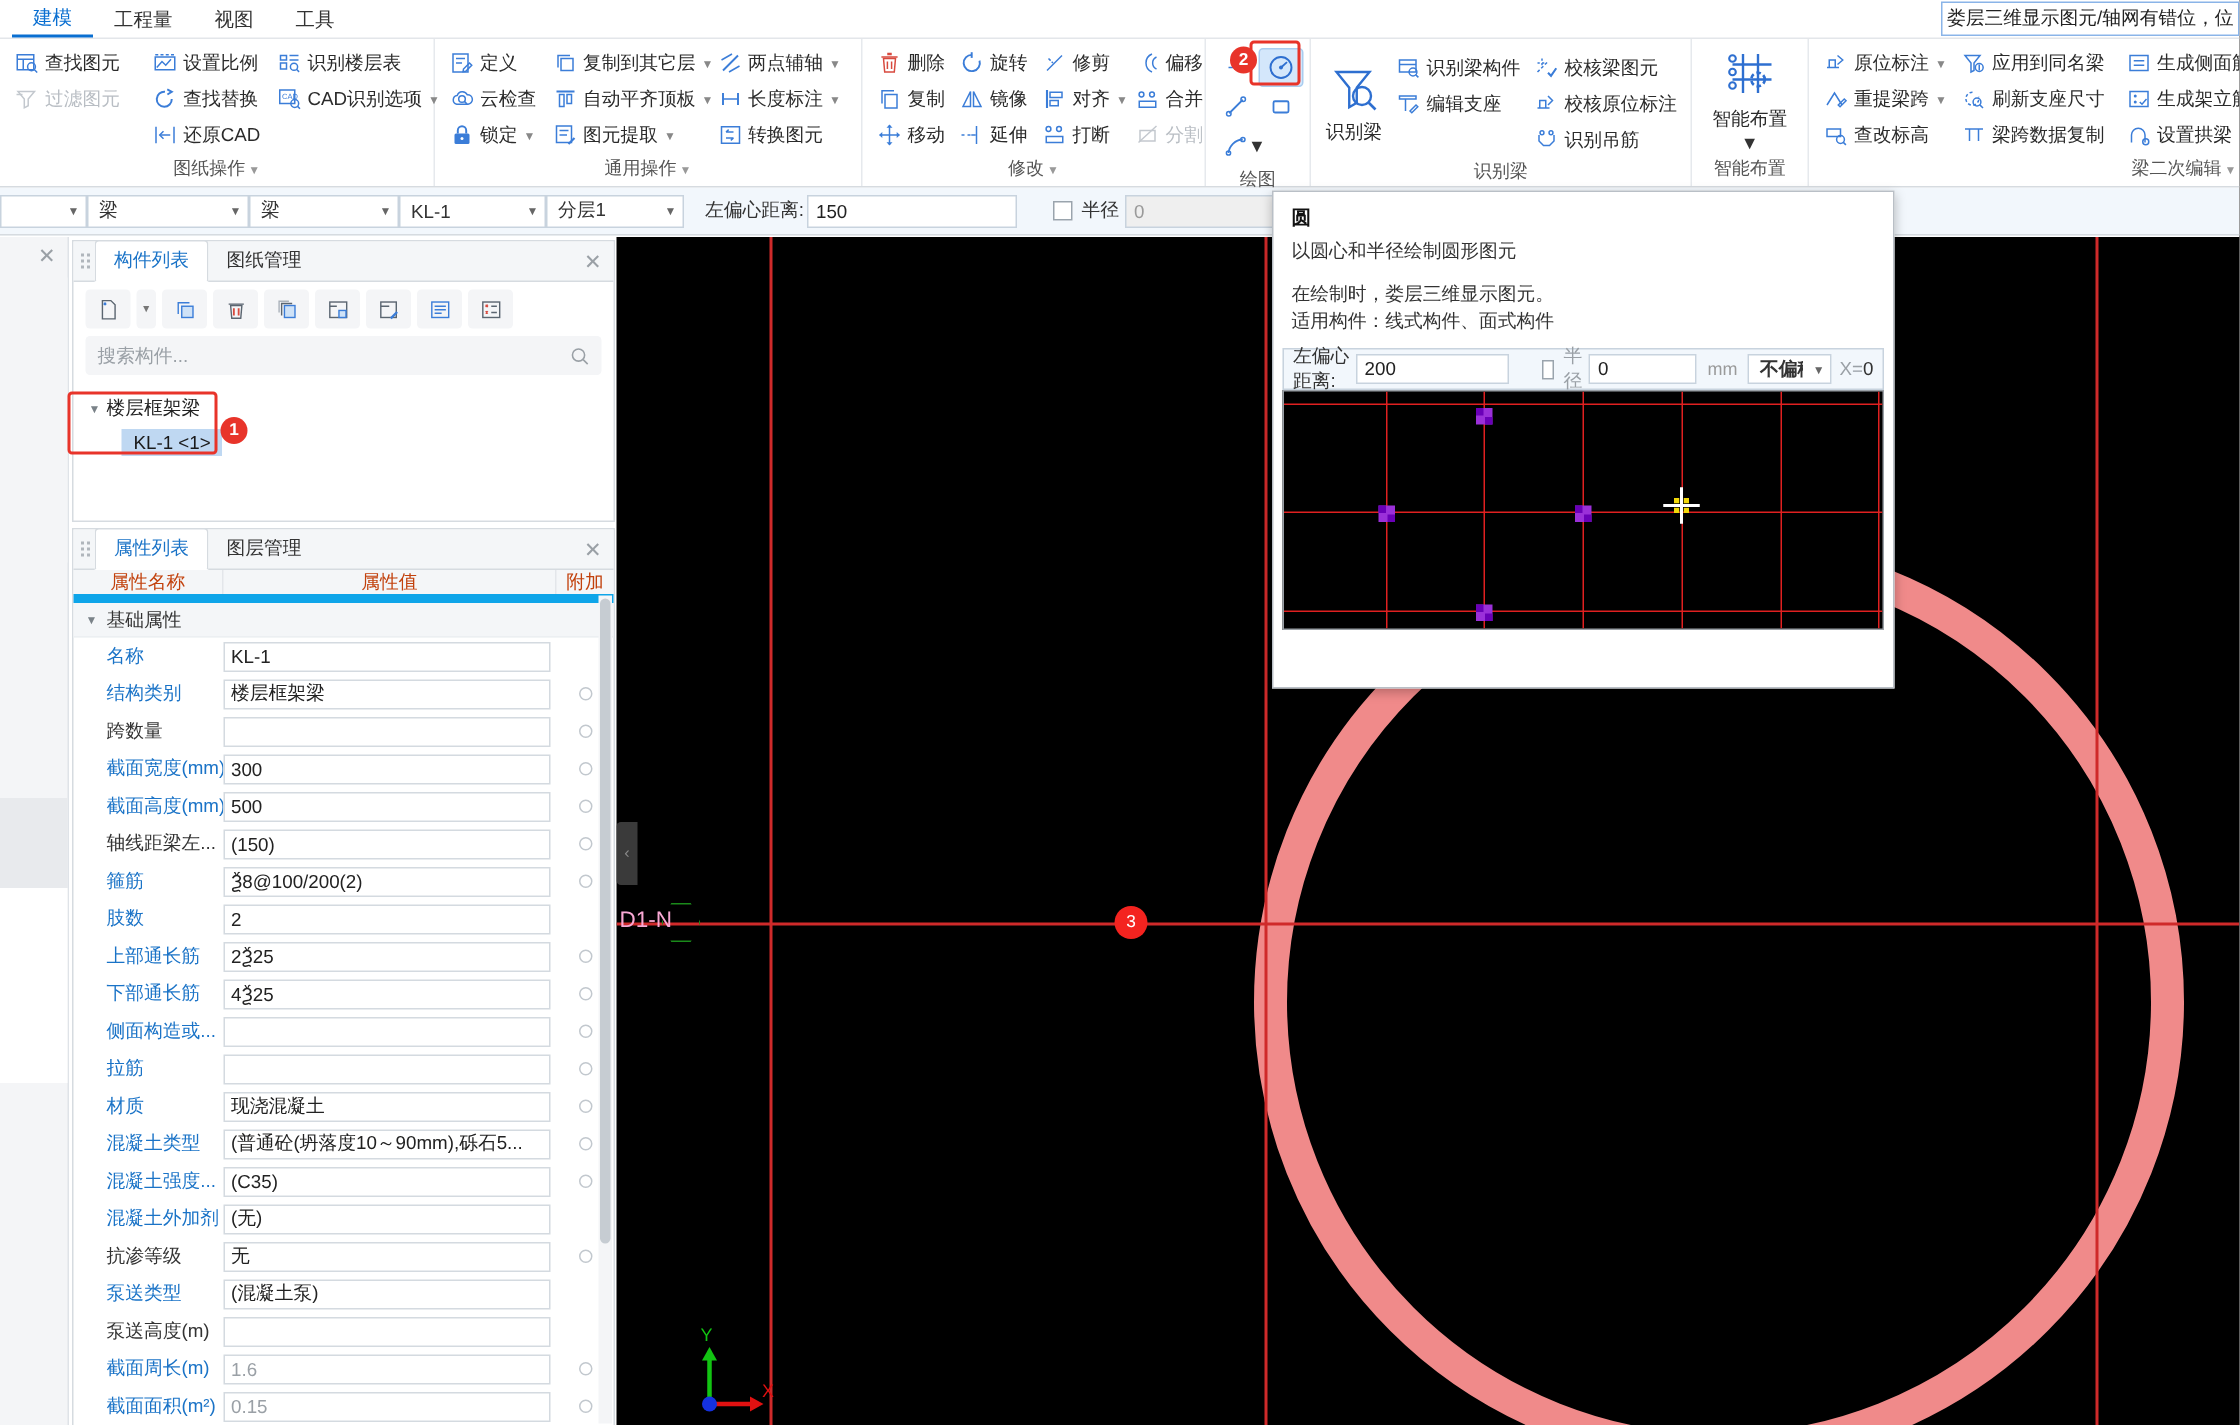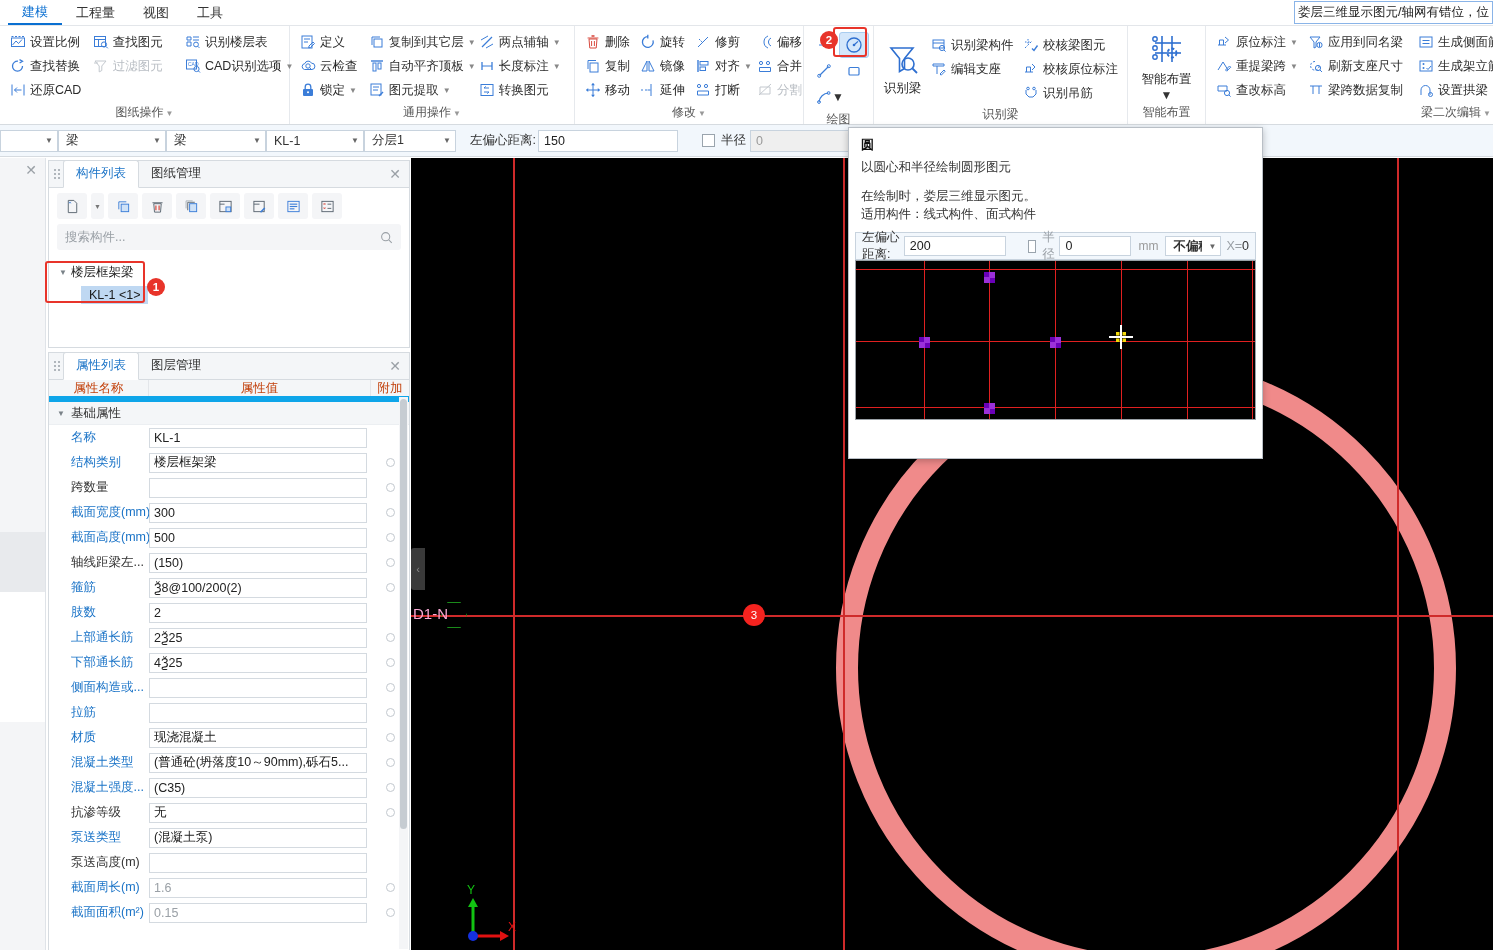--- a/index.html
+++ b/index.html
@@ -156,52 +156,20 @@
   <div class="menu-item">工程量</div>
   <div class="menu-item">视图</div>
   <div class="menu-item">工具</div>
   <div class="topright-msg">娄层三维显示图元/轴网有错位，位</div>
 </div>
 
 <div class="ribbon">
 
   <div class="rgroup" style="width:290px">
     <div class="rgrid">
-      <div class="rcol" style="width:88px">
-        <div class="rbtn">
-          <span class="ico">
-              <svg width="16" height="16" viewBox="0 0 16 16">
-                <rect x="1.5" y="4" width="13" height="8.5" fill="none" stroke="#3b7dd8"></rect>
-                <path d="M2.5 11 L6 7 L8.5 9.5 L12 5.5" fill="none" stroke="#3b7dd8"></path>
-                <line x1="1.5" y1="2.5" x2="14.5" y2="2.5" stroke="#3b7dd8" stroke-dasharray="2 1.5"></line>
-              </svg>
-            </span>
-          <span>设置比例</span>
-        </div>
-        <div class="rbtn">
-          <span class="ico">
-              <svg width="16" height="16" viewBox="0 0 16 16">
-                <path d="M12.5 8 A5 5 0 1 1 8 3.2" fill="none" stroke="#3b7dd8" stroke-width="1.3"></path>
-                <path d="M9.5 1.6 L12.5 3.2 L9.6 5" fill="none" stroke="#3b7dd8" stroke-width="1.3"></path>
-              </svg>
-            </span>
-          <span>查找替换</span>
-        </div>
-        <div class="rbtn">
-          <span class="ico">
-              <svg width="16" height="16" viewBox="0 0 16 16">
-                <line x1="2" y1="2.5" x2="2" y2="13.5" stroke="#3b7dd8"></line>
-                <line x1="14" y1="2.5" x2="14" y2="13.5" stroke="#3b7dd8"></line>
-                <path d="M4.5 8 L11.5 8" stroke="#3b7dd8"></path>
-                <path d="M7 5.5 L4.5 8 L7 10.5" fill="none" stroke="#3b7dd8"></path>
-              </svg>
-            </span>
-          <span>还原CAD</span>
-        </div>
-      </div>
       <div class="rcol" style="width:98px">
         <div class="rbtn">
           <span class="ico">
               <svg width="16" height="16" viewBox="0 0 16 16">
                 <rect x="1.5" y="2.5" width="11" height="10" fill="none" stroke="#3b7dd8"></rect>
                 <line x1="1.5" y1="5.5" x2="12.5" y2="5.5" stroke="#3b7dd8"></line>
                 <line x1="5.5" y1="5.5" x2="5.5" y2="12.5" stroke="#3b7dd8"></line>
                 <circle cx="11" cy="10.5" r="2.6" fill="none" stroke="#3b7dd8"></circle>
                 <line x1="13" y1="12.5" x2="14.8" y2="14.3" stroke="#3b7dd8"></line>
               </svg>
@@ -209,20 +177,52 @@
           <span>查找图元</span>
         </div>
         <div class="rbtn dis">
           <span class="ico">
               <svg width="16" height="16" viewBox="0 0 16 16">
                 <path d="M2 3 h11 l-4.2 5 v4.5 l-2.6 1.4 V8 z" fill="none" stroke="#c3c8ce"></path>
                 <line x1="1" y1="5" x2="5" y2="5" stroke="#c3c8ce"></line>
               </svg>
             </span>
           <span>过滤图元</span>
+        </div>
+      </div>
+      <div class="rcol" style="width:88px">
+        <div class="rbtn">
+          <span class="ico">
+              <svg width="16" height="16" viewBox="0 0 16 16">
+                <rect x="1.5" y="4" width="13" height="8.5" fill="none" stroke="#3b7dd8"></rect>
+                <path d="M2.5 11 L6 7 L8.5 9.5 L12 5.5" fill="none" stroke="#3b7dd8"></path>
+                <line x1="1.5" y1="2.5" x2="14.5" y2="2.5" stroke="#3b7dd8" stroke-dasharray="2 1.5"></line>
+              </svg>
+            </span>
+          <span>设置比例</span>
+        </div>
+        <div class="rbtn">
+          <span class="ico">
+              <svg width="16" height="16" viewBox="0 0 16 16">
+                <path d="M12.5 8 A5 5 0 1 1 8 3.2" fill="none" stroke="#3b7dd8" stroke-width="1.3"></path>
+                <path d="M9.5 1.6 L12.5 3.2 L9.6 5" fill="none" stroke="#3b7dd8" stroke-width="1.3"></path>
+              </svg>
+            </span>
+          <span>查找替换</span>
+        </div>
+        <div class="rbtn">
+          <span class="ico">
+              <svg width="16" height="16" viewBox="0 0 16 16">
+                <line x1="2" y1="2.5" x2="2" y2="13.5" stroke="#3b7dd8"></line>
+                <line x1="14" y1="2.5" x2="14" y2="13.5" stroke="#3b7dd8"></line>
+                <path d="M4.5 8 L11.5 8" stroke="#3b7dd8"></path>
+                <path d="M7 5.5 L4.5 8 L7 10.5" fill="none" stroke="#3b7dd8"></path>
+              </svg>
+            </span>
+          <span>还原CAD</span>
         </div>
       </div>
       <div class="rcol" style="width:104px">
         <div class="rbtn">
           <span class="ico">
               <svg width="16" height="16" viewBox="0 0 16 16">
                 <path d="M2 3 h4 v3 h-4 z" fill="none" stroke="#3b7dd8"></path>
                 <path d="M2 8 h4 v4 h-4 z" fill="none" stroke="#3b7dd8"></path>
                 <path d="M8 3 h6 M8 6 h6" stroke="#3b7dd8"></path>
                 <circle cx="11" cy="10.5" r="2.4" fill="none" stroke="#3b7dd8"></circle>
@@ -990,20 +990,25 @@
         <div class="pa">
           <span class="dot"></span>
         </div>
       </div>
       <div class="prow">
         <div class="pn">混凝土强度...</div>
         <div class="pv"><input value="(C35)" style=""></div>
         <div class="pa">
           <span class="dot"></span>
         </div>
+      </div>
+      <div class="prow">
+        <div class="pn">混凝土外加剂</div>
+        <div class="pv"><input value="(无)" style=""></div>
+        <div class="pa"></div>
       </div>
       <div class="prow">
         <div class="pn blk">抗渗等级</div>
         <div class="pv"><input value="无" style=""></div>
         <div class="pa">
           <span class="dot"></span>
         </div>
       </div>
       <div class="prow">
         <div class="pn">泵送类型</div>

